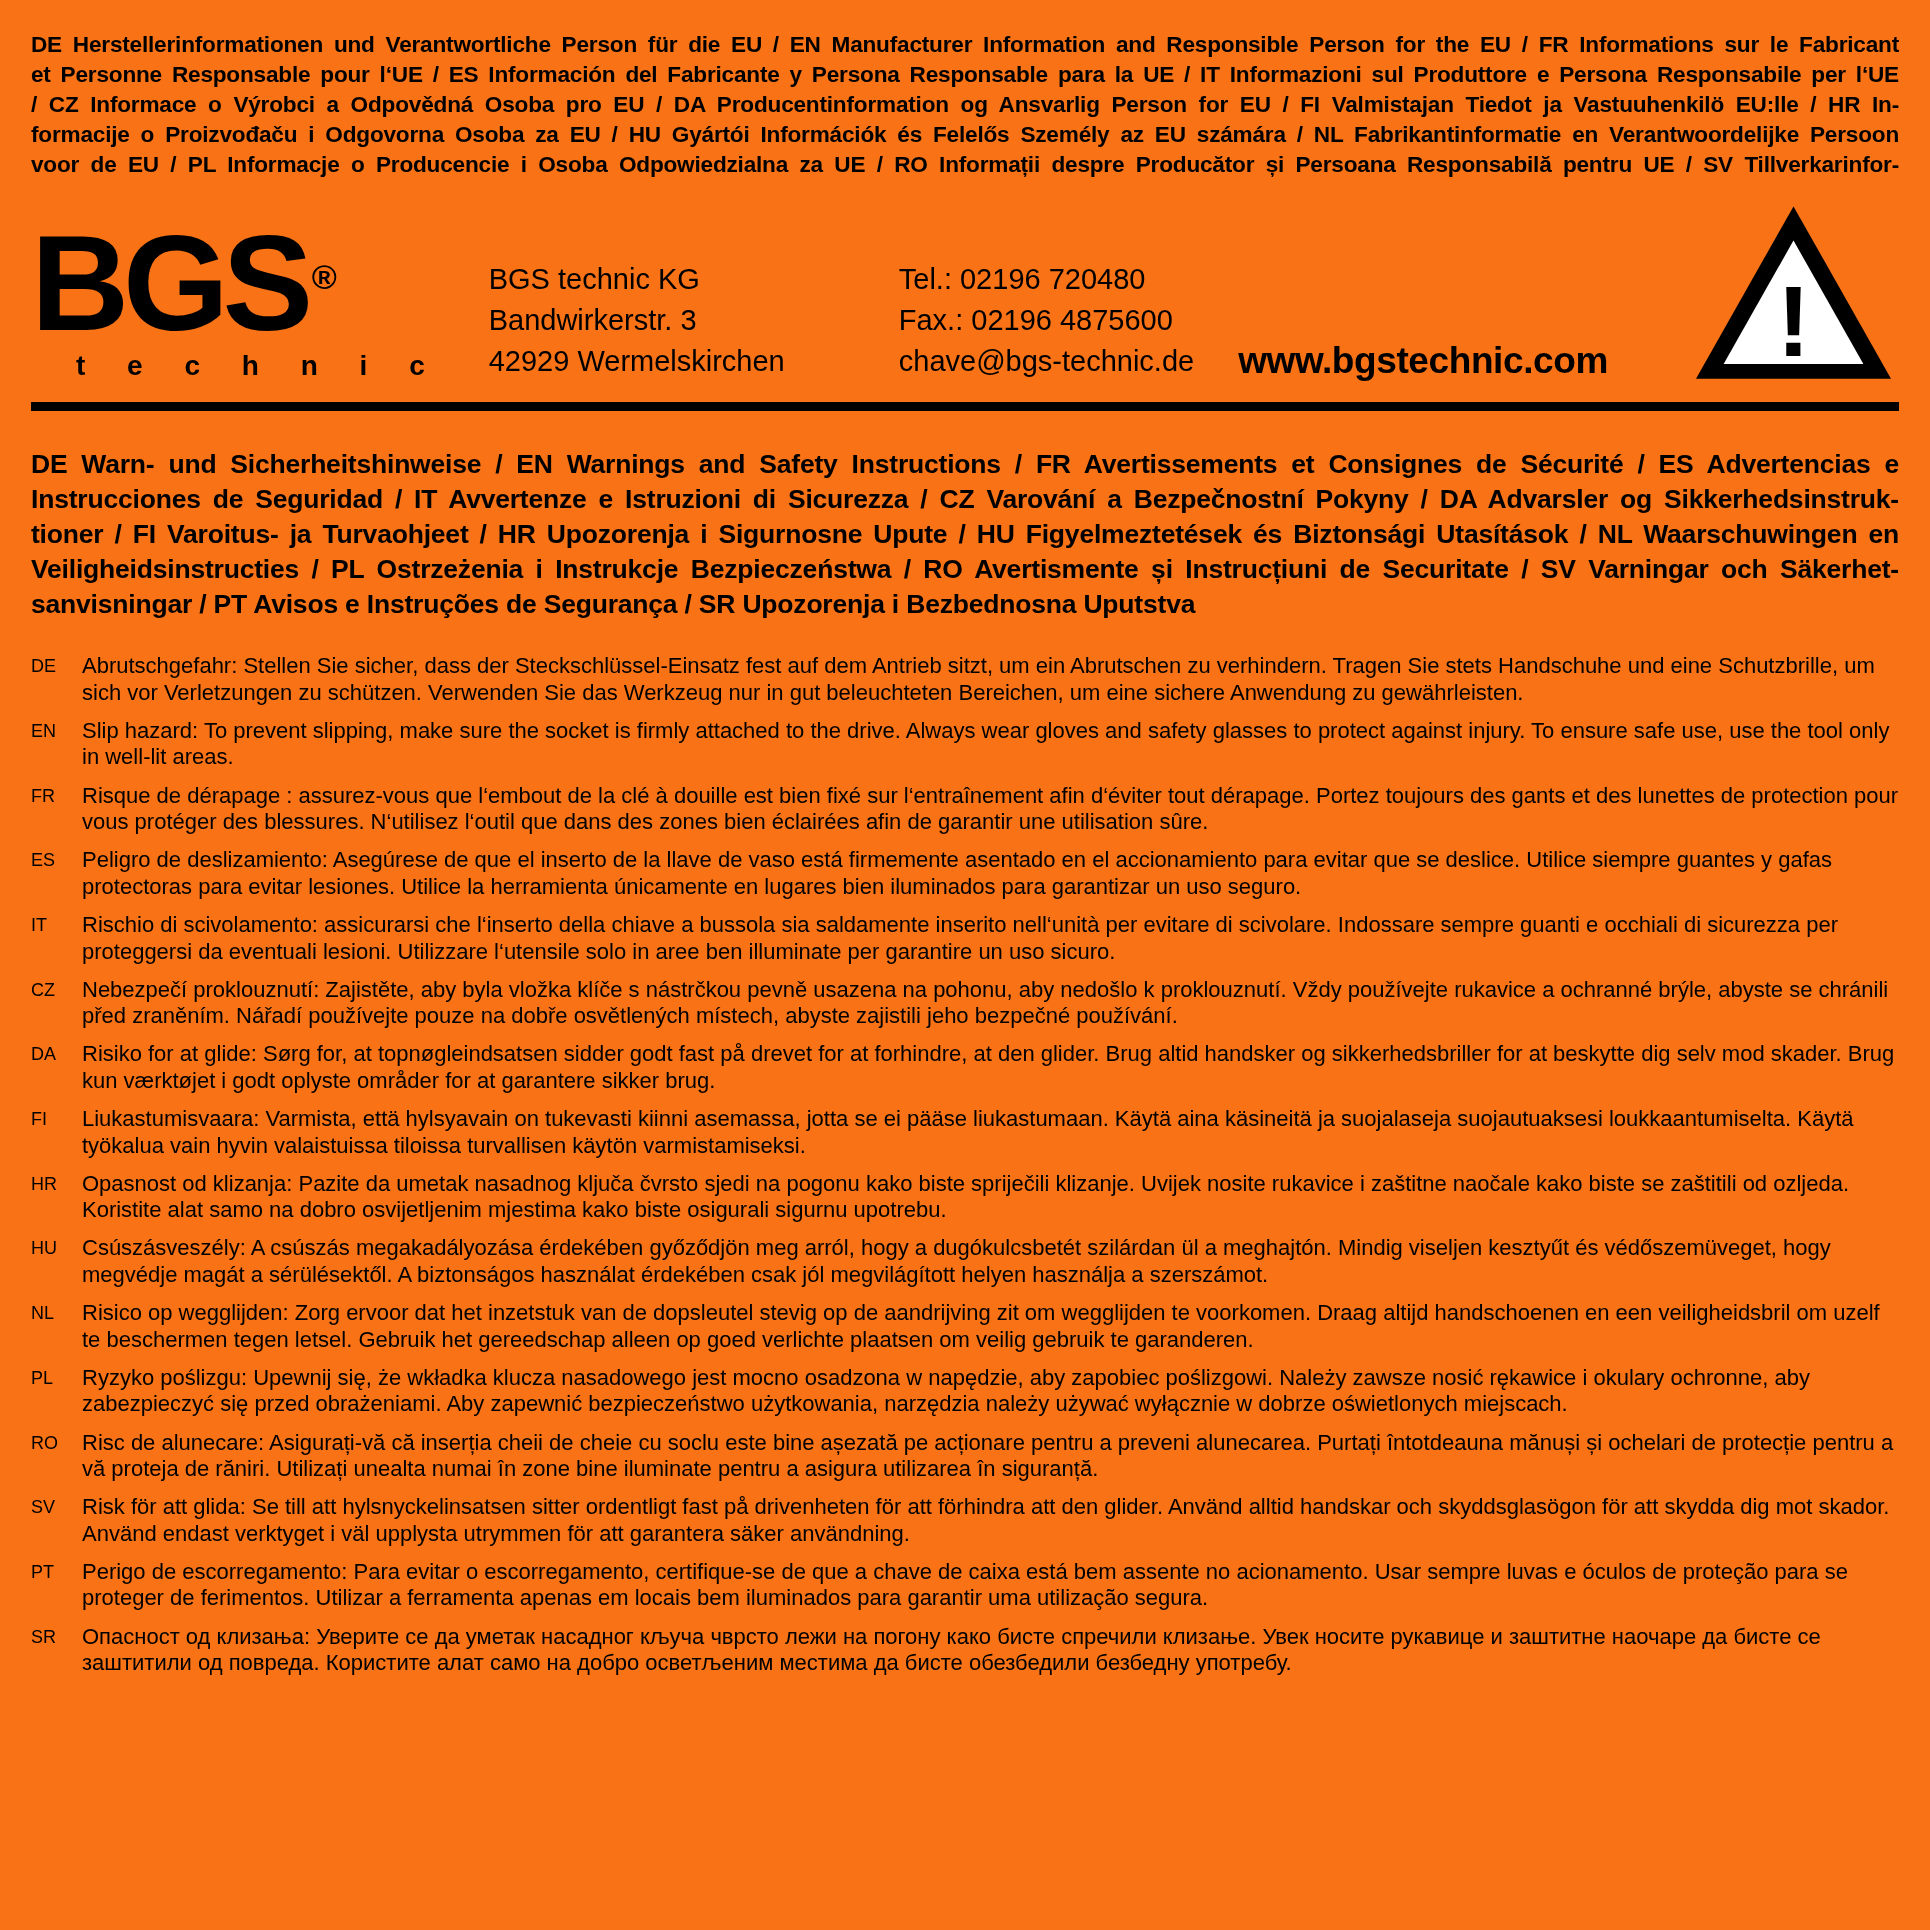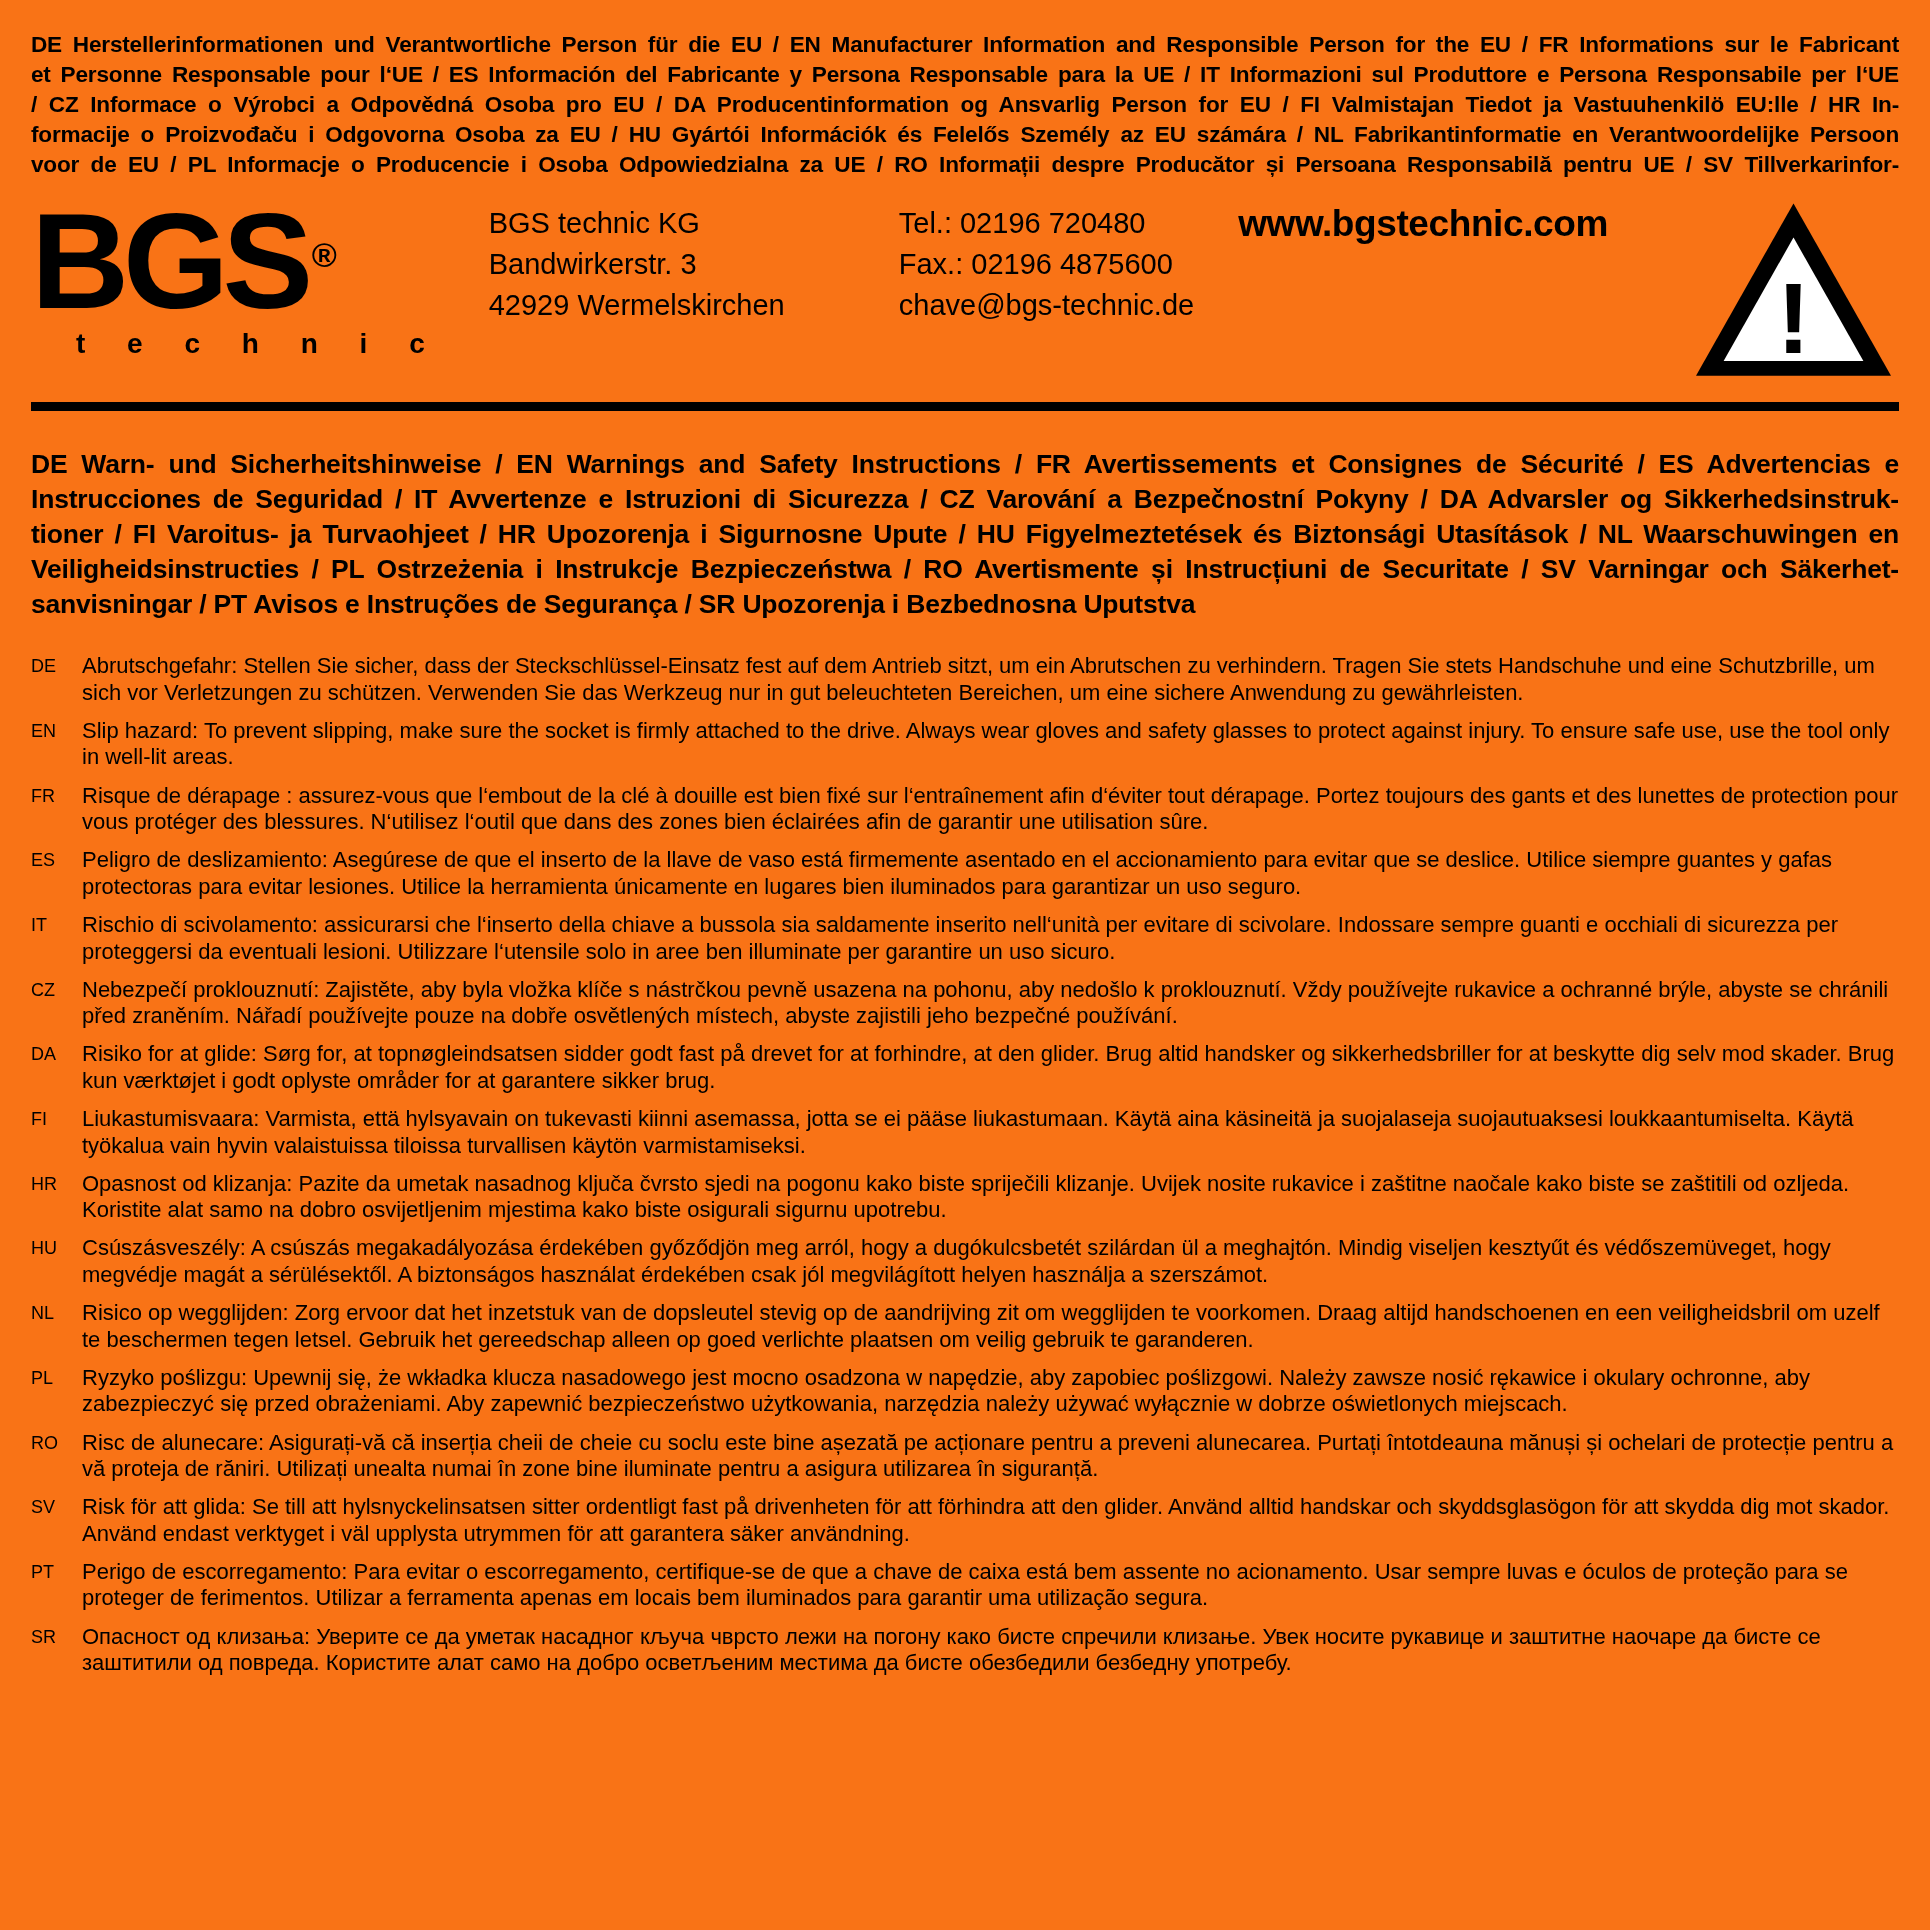--- a/index.html
+++ b/index.html
@@ -11,21 +11,21 @@
     background:#f97316;
     color:#000000;
     font-family:"Liberation Sans","DejaVu Sans",sans-serif;
   }
   
   .hdr-top { font-weight:bold; font-size:22.6px; line-height:30px; letter-spacing:-0.2px; }
   .hline { text-align:justify; text-align-last:justify; white-space:normal; }
   .hline.last { text-align-last:left; }
 
   
-  .band { display:flex; align-items:flex-start; margin-top:23px; height:179px; }
+  .band { display:flex; align-items:flex-end; margin-top:23px; height:179px; }
   .logo { flex:0 0 auto; }
   .logo-main { font-weight:bold; font-size:136px; line-height:117px; letter-spacing:-6.2px; font-style:normal; }
   .logo-main .reg { font-size:34px; vertical-align:top; letter-spacing:0; position:relative; top:-6.2px; left:4.7px; }
   .logo-sub { font-weight:bold; font-size:28px; letter-spacing:17px; margin-top:7.8px; padding-left:45px; }
   .addr { margin-left:47px; font-size:29px; line-height:41px; }
   .contactcol { margin-left:114px; font-size:29px; line-height:41px; }
   .website { margin-left:44px; font-size:37px; font-weight:bold; letter-spacing:-0.4px; }
   .tri-wrap { margin-left:auto; margin-right:7.8px; }
 
   

